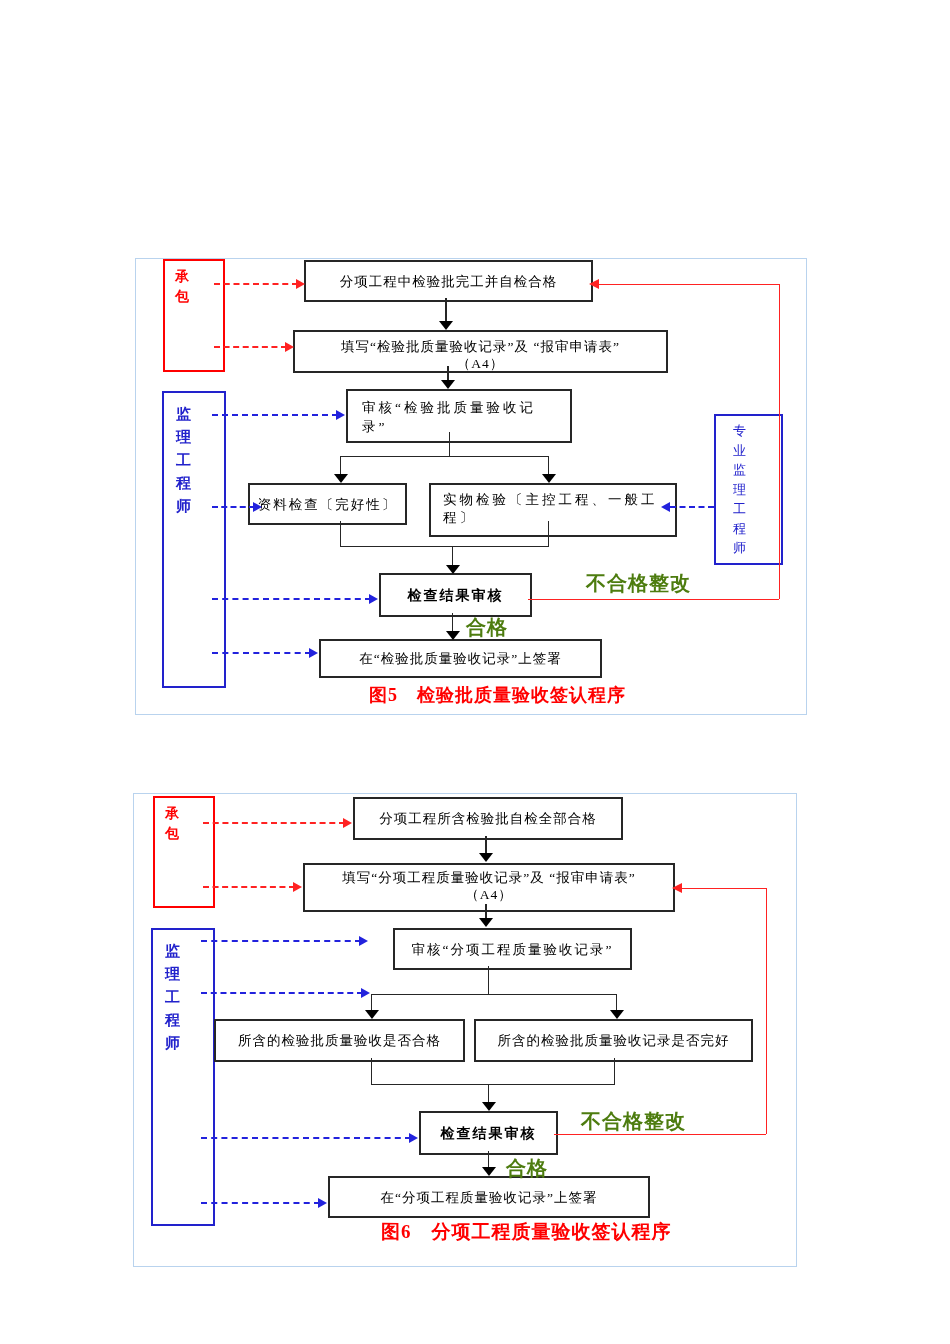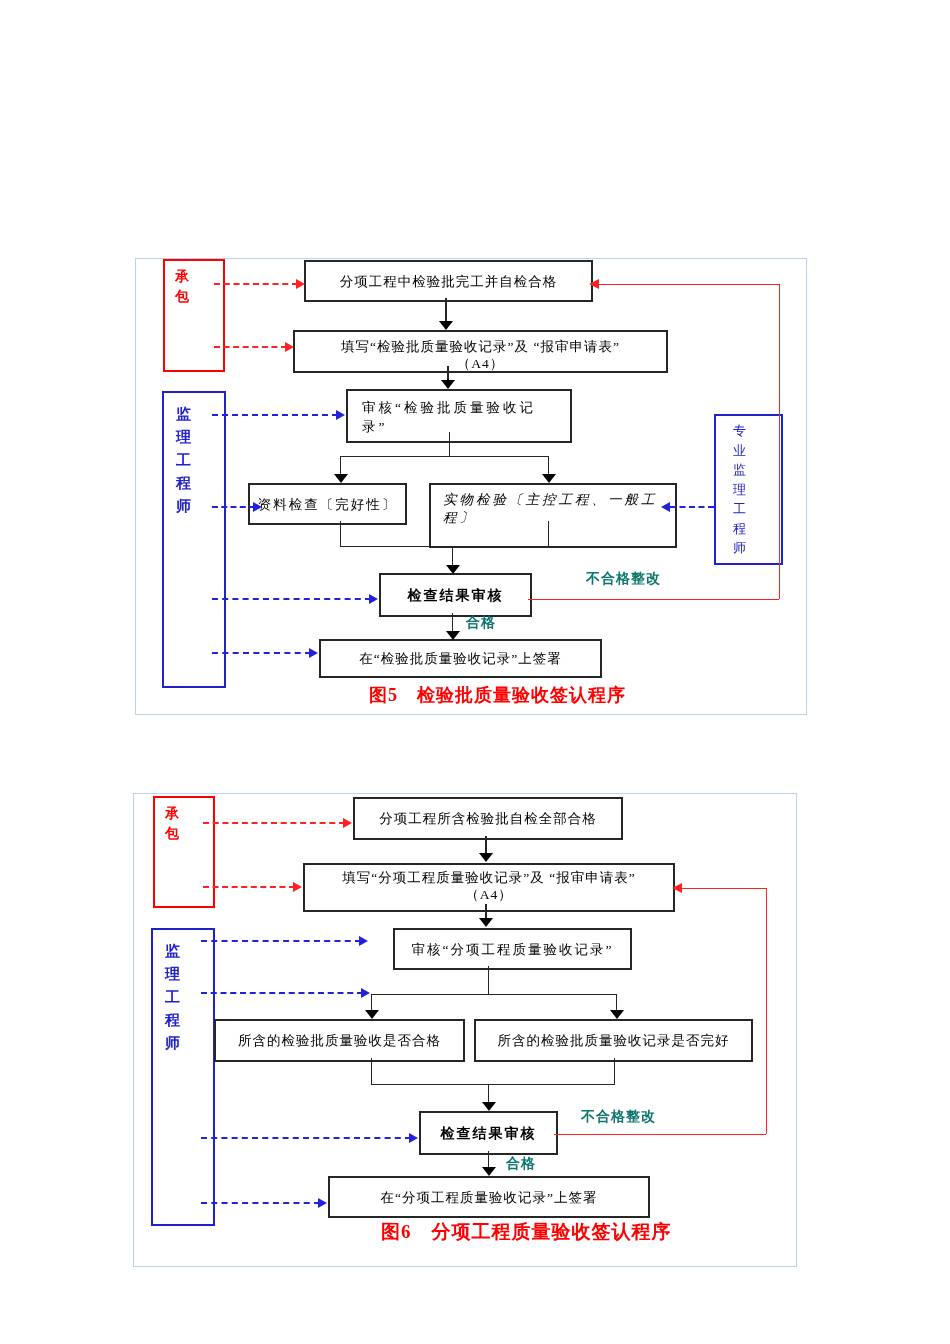--- a/index.html
+++ b/index.html
@@ -33,21 +33,21 @@
   .vl.red{border-left:1px solid #ff2222;}
   .hl.dashred{border-top:2px dashed #ff2222;}
   .hl.dashblue{border-top:2px dashed #2222dd;}
   
   .ah{position:absolute;width:0;height:0;}
   .ah.down{border-left:7px solid transparent;border-right:7px solid transparent;border-top:9px solid #000;}
   .ah.right-red{border-top:5px solid transparent;border-bottom:5px solid transparent;border-left:9px solid #ff2222;}
   .ah.left-red{border-top:5px solid transparent;border-bottom:5px solid transparent;border-right:10px solid #ff2222;}
   .ah.right-blue{border-top:5px solid transparent;border-bottom:5px solid transparent;border-left:9px solid #2222dd;}
   .ah.left-blue{border-top:5px solid transparent;border-bottom:5px solid transparent;border-right:9px solid #2222dd;}
-  .rlabel{position:absolute;color:#0f766e;font-weight:bold;font-size:14px;white-space:nowrap;letter-spacing:1px;}
+  .rlabel{position:absolute;color:#4d7c0f;font-weight:bold;font-size:20px;white-space:nowrap;letter-spacing:1px;}
   .caption{position:absolute;color:#ff0000;font-weight:bold;white-space:nowrap;}
 </style>
 </head>
 <body>
 
 <div class="frame" style="left:135px;top:258px;width:670px;height:455px;">
 
   <div class="lane red" style="left:27px;top:0px;width:48px;height:103px;font-size:14px;padding:6px 0 0 10px;">
     <div class="vtext" style="width:15px;line-height:20px;">承包</div>
   </div>
@@ -71,21 +71,21 @@
 
   <div class="box multiline leftalign" style="left:210px;top:130px;width:208px;height:43px;padding:7px 0 0 14px;letter-spacing:3px;line-height:19px;align-items:flex-start;">
     <span>审核“检验批质量验收记</span>
     <span>录”</span>
   </div>
 
   <div class="box" style="left:112px;top:224px;width:155px;height:38px;letter-spacing:2px;">
     <span>资料检查〔完好性〕</span>
   </div>
 
-  <div class="box multiline leftalign" style="left:293px;top:224px;width:232px;height:38px;padding:6px 0 17px 12px;letter-spacing:3px;line-height:18px;align-items:flex-start;font-style:italic;">
+  <div class="box multiline leftalign" style="left:293px;top:224px;width:232px;height:38px;padding:6px 0 6px 12px;letter-spacing:3px;line-height:18px;align-items:flex-start;">
     <span>实物检验〔主控工程、一般工</span>
     <span>程〕</span>
   </div>
 
   <div class="box bold" style="left:243px;top:314px;width:149px;height:40px;font-size:14px;letter-spacing:2px;">
     <span>检查结果审核</span>
   </div>
 
   <div class="box" style="left:183px;top:380px;width:279px;height:35px;">
     <span>在“检验批质量验收记录”上签署</span>

